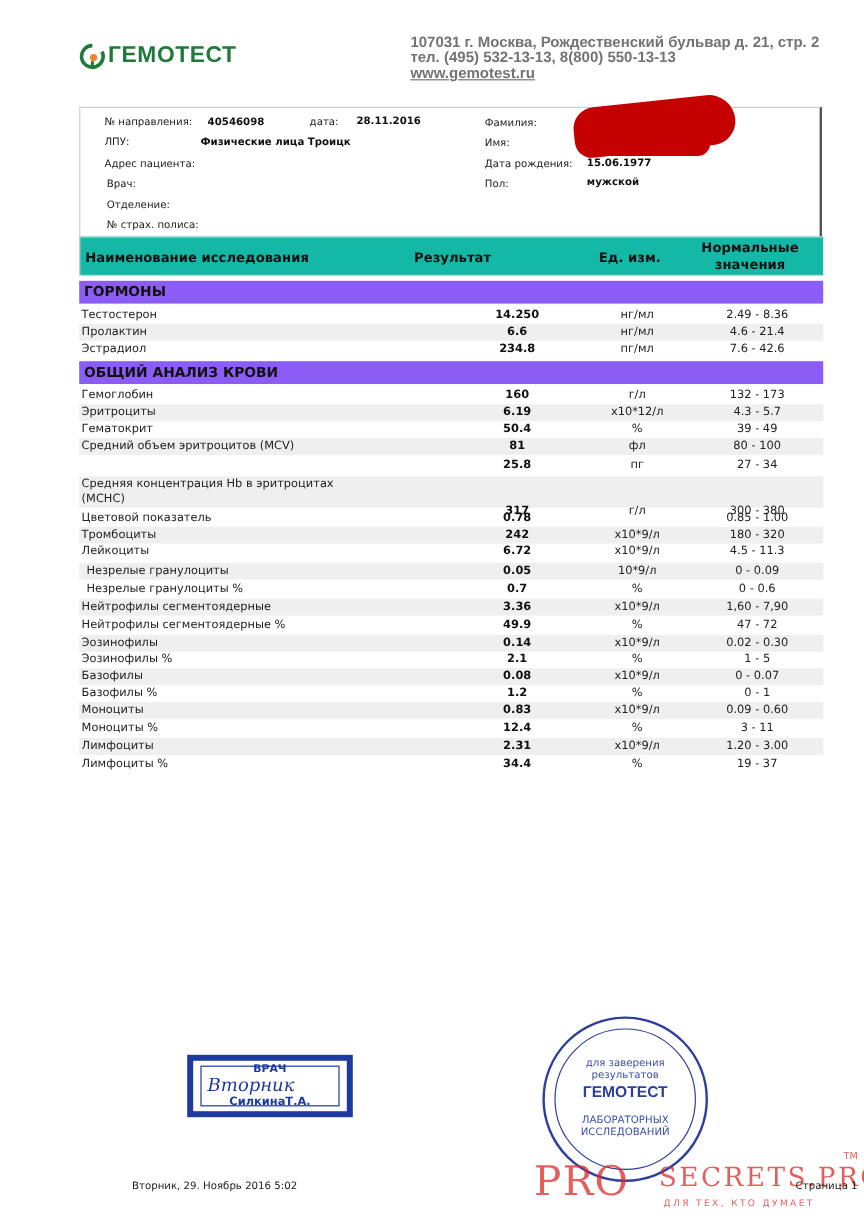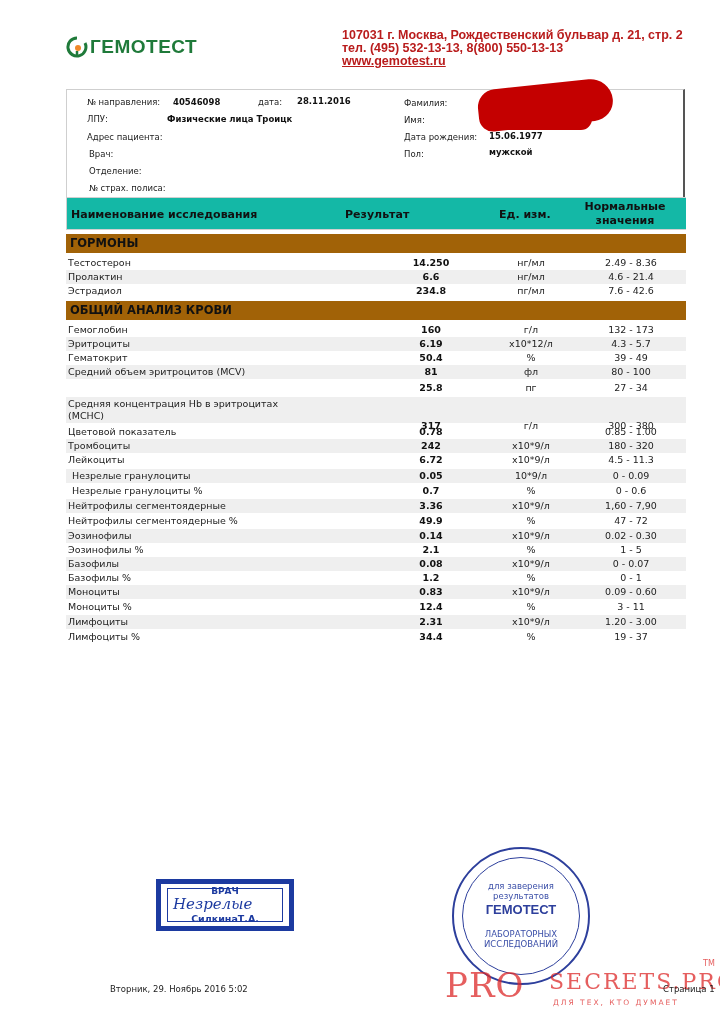--- a/index.html
+++ b/index.html
@@ -3,37 +3,37 @@
 <meta charset="utf-8">
 <style>
   * { box-sizing: border-box; margin: 0; padding: 0; }
   html, body { width: 720px; height: 1015px; background: #ffffff; overflow: hidden; }
   body { position: relative; font-family: "DejaVu Sans", sans-serif; color: #111; }
 
   
   .logo { position: absolute; left: 66px; top: 36px; display: flex; align-items: center; }
   .logo-mark { width: 22px; height: 22px; position: relative; margin-right: 2px; }
   .logo-text { font-family: "Liberation Sans", sans-serif; font-weight: bold; font-size: 19px; color: #1f7a3a; letter-spacing: 0.5px; }
-  .addr { position: absolute; left: 342px; top: 29px; font-family: "Liberation Sans", sans-serif; font-weight: bold; font-size: 12.5px; line-height: 13px; color: #b91c1c; }
+  .addr { position: absolute; left: 342px; top: 29px; font-family: "Liberation Sans", sans-serif; font-weight: bold; font-size: 12.5px; line-height: 13px; color: #737373; }
   .addr .url { text-decoration: underline; }
 
   
   .pbox { position: absolute; left: 66px; top: 89px; width: 619px; height: 108px; border-top: 1px solid #cfcfcf; border-left: 1px solid #cfcfcf; border-right: 2px solid #555; }
   .pf { position: absolute; font-size: 8.5px; color: #222; white-space: nowrap; }
   .pf.b { font-weight: bold; color: #111; }
 
   .redact { position: absolute; left: 478px; top: 84px; width: 135px; height: 42px; background: #c40000; border-radius: 18px 22px 20px 14px; transform: rotate(-6deg); }
   .redact2 { position: absolute; left: 482px; top: 108px; width: 110px; height: 22px; background: #c40000; border-radius: 12px; }
 
   
   .thead { position: absolute; left: 66px; top: 197px; width: 620px; height: 33px; background: #14b8a6; border-top: 1px solid #d0d0d0; border-bottom: 1px solid #d0d0d0; border-left: 1px solid #d0d0d0; }
   .th { position: absolute; font-weight: bold; font-size: 11px; color: #111; }
   .th.norm { text-align: center; line-height: 14px; }
 
-  .sect { position: absolute; left: 66px; width: 620px; height: 19px; background: #a16207; font-weight: bold; font-size: 11.5px; padding-left: 4px; line-height: 19px; }
+  .sect { position: absolute; left: 66px; width: 620px; height: 19px; background: #8b5cf6; font-weight: bold; font-size: 11.5px; padding-left: 4px; line-height: 19px; }
 
   .row { position: absolute; left: 66px; width: 620px; height: 13.5px; font-size: 9.5px; line-height: 13.5px; }
   .row.alt { background: #efefef; }
   .row .n { position: absolute; left: 2px; color: #222; }
   .row .r { position: absolute; left: 325px; width: 80px; text-align: center; font-weight: bold; }
   .row .u { position: absolute; left: 420px; width: 90px; text-align: center; color: #222; }
   .row .rg { position: absolute; left: 520px; width: 90px; text-align: center; color: #222; }
   .row.tall { height: 26px; line-height: 12px; }
   .row.tall .n { top: 1px; }
   .row.tall .r, .row.tall .u, .row.tall .rg { top: 23px; text-align: center; }
@@ -262,21 +262,21 @@
 <div class="row" style="top:630px">
   <span class="n">Лимфоциты %</span>
   <span class="r">34.4</span>
   <span class="u">%</span>
   <span class="rg">19 - 37</span>
 </div>
 
 <div class="stamp1">
   <div class="in"></div>
   <div class="t1">ВРАЧ</div>
-  <div class="sig">Незрелые</div>
+  <div class="sig">Вторник</div>
   <div class="t2">СилкинаТ.А.</div>
 </div>
 
 <div class="stamp2">
   <div class="ring"></div>
   <div class="txt" style="top:32px">для заверения</div>
   <div class="txt" style="top:42px">результатов</div>
   <div class="txt brand" style="top:56px">ГЕМОТЕСТ</div>
   <div class="txt" style="top:80px">ЛАБОРАТОРНЫХ</div>
   <div class="txt" style="top:90px">ИССЛЕДОВАНИЙ</div>

